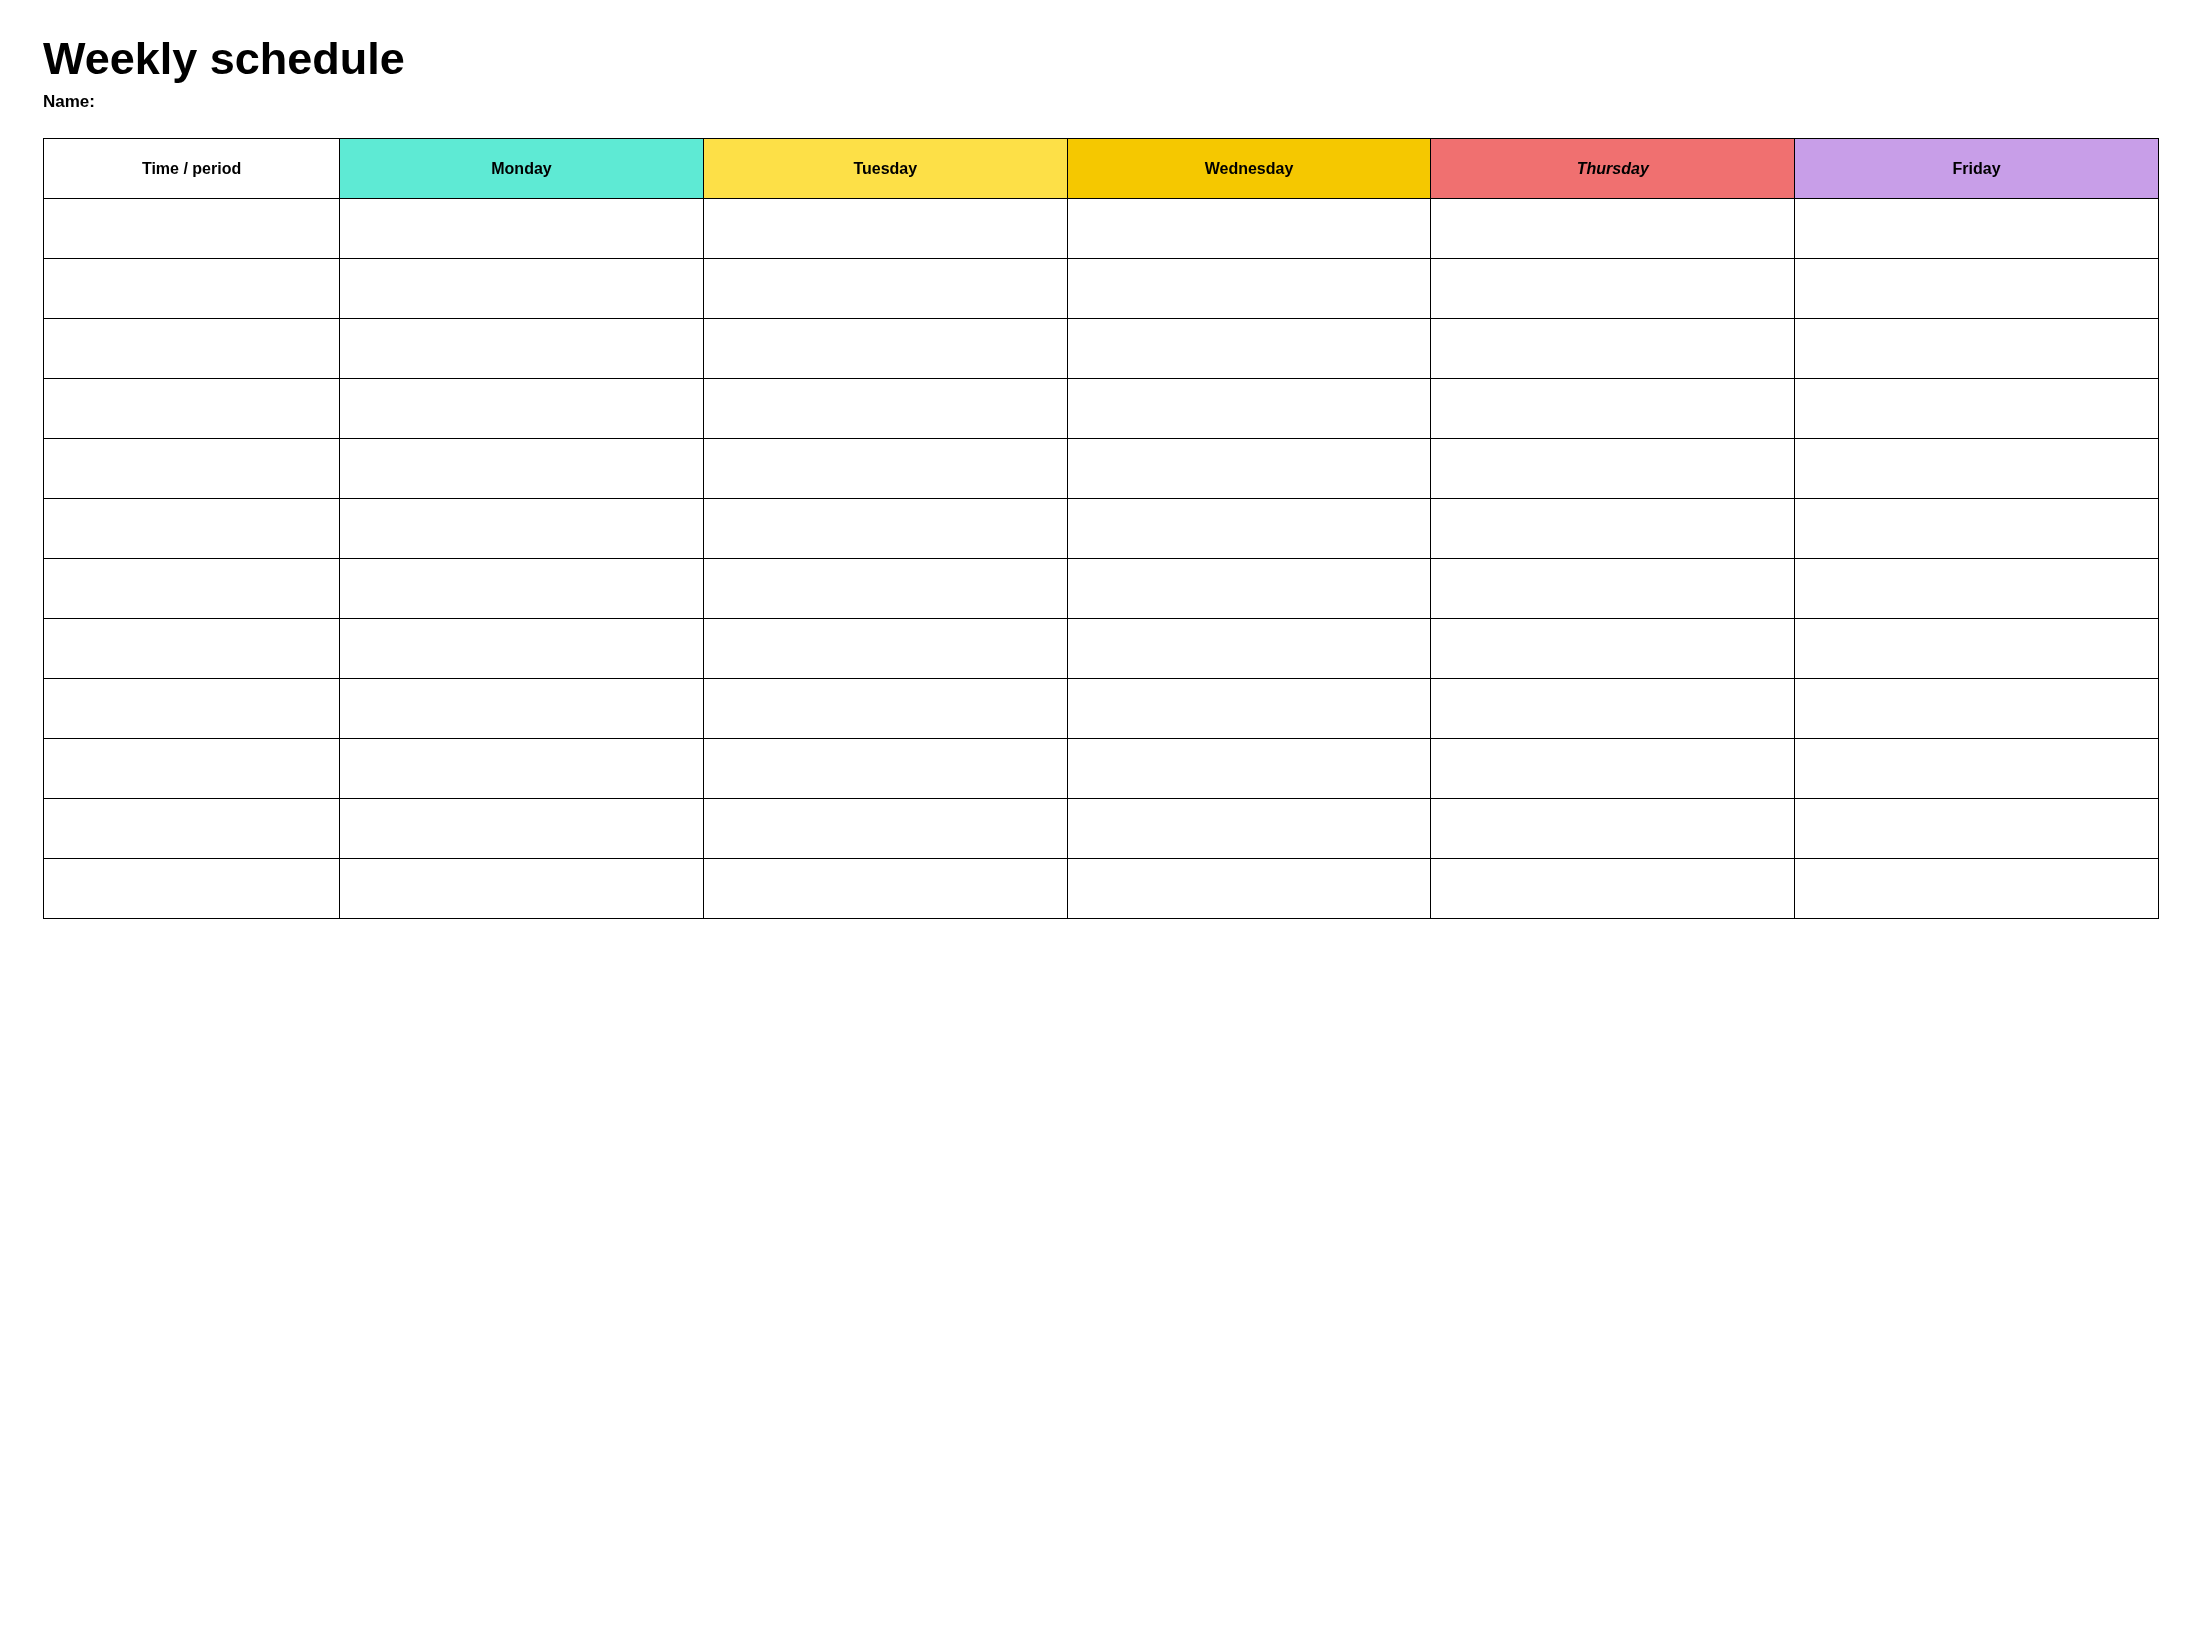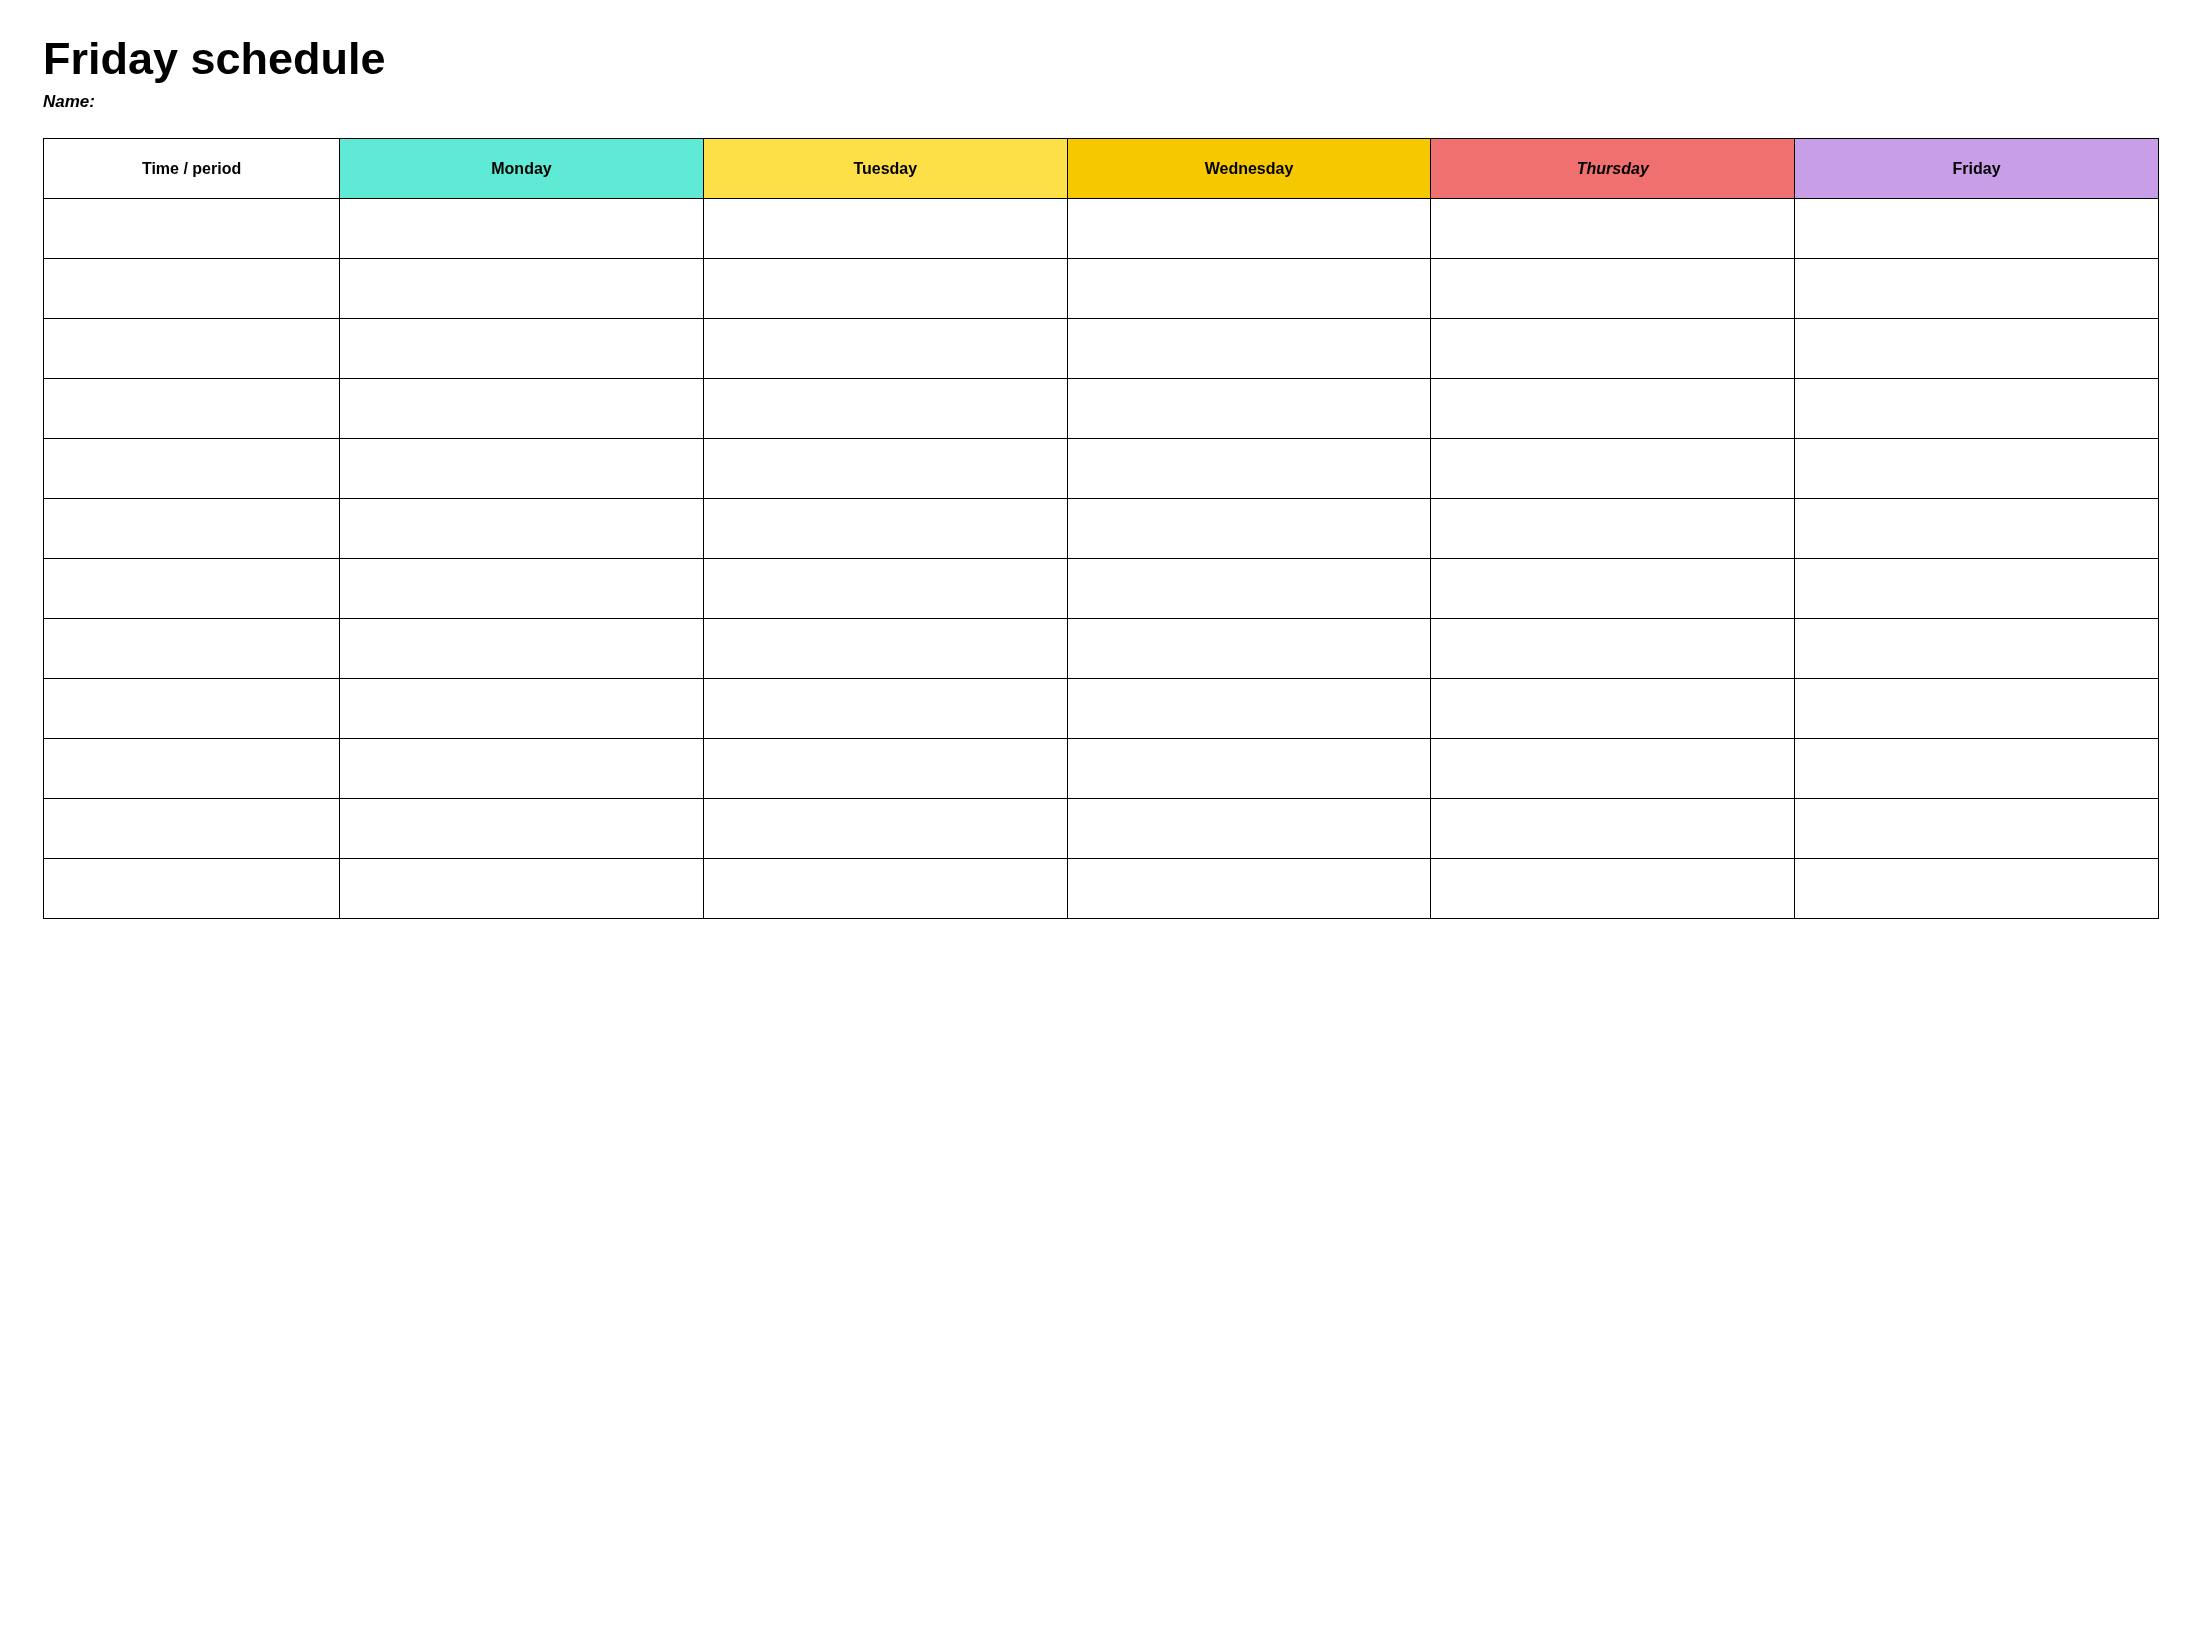--- a/index.html
+++ b/index.html
@@ -20,21 +20,20 @@
       color: #000000;
       line-height: 1.1;
       margin-bottom: 8.6px;
     }
 
     .name-label {
       font-size: 17px;
       font-weight: 700;
       color: #000000;
       margin-bottom: 26px;
-      font-style: italic;
     }
 
     .schedule-table {
       width: 100%;
       border-collapse: collapse;
       border: 1.7px solid #000000;
     }
 
     .schedule-table th,
     .schedule-table td {
@@ -89,21 +88,21 @@
     }
 
     .time-col {
       border-left: 1.7px solid #000000;
       border-right: 2.2px solid #000000;
     }
   </style>
 </head>
 <body>
 
-<h1 class="page-title">Friday schedule</h1>
+<h1 class="page-title">Weekly schedule</h1>
 
 <div class="name-label">Name:</div>
 
 <table class="schedule-table">
   <thead>
     <tr>
       <th class="header-time">Time / period</th>
       <th class="header-monday">Monday</th>
       <th class="header-tuesday">Tuesday</th>
       <th class="header-wednesday">Wednesday</th>

